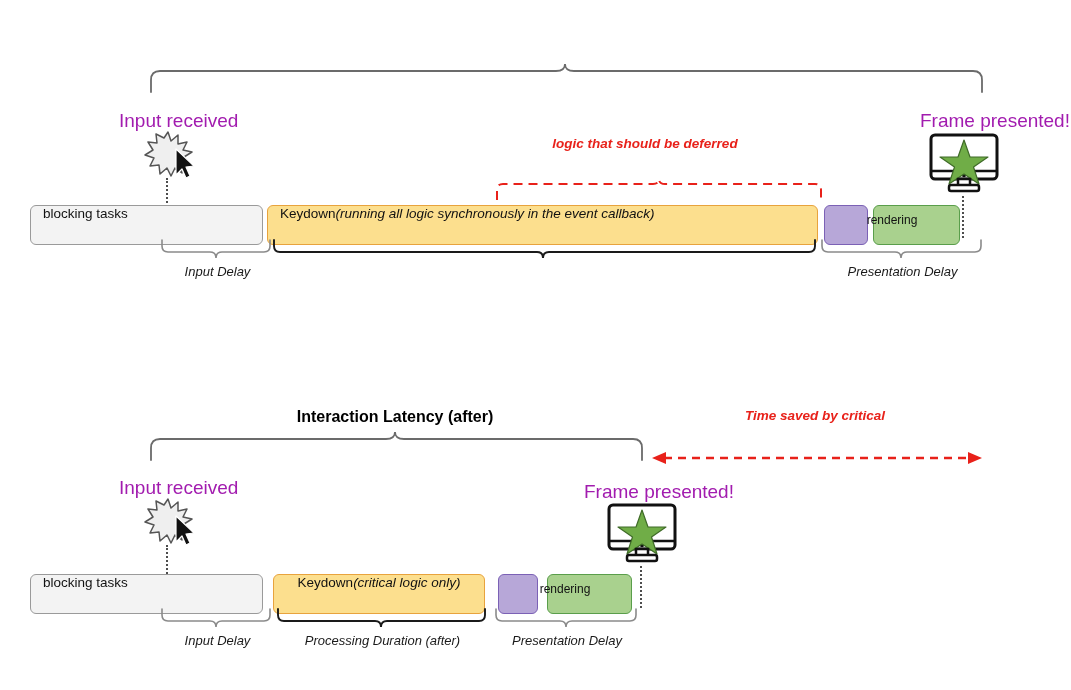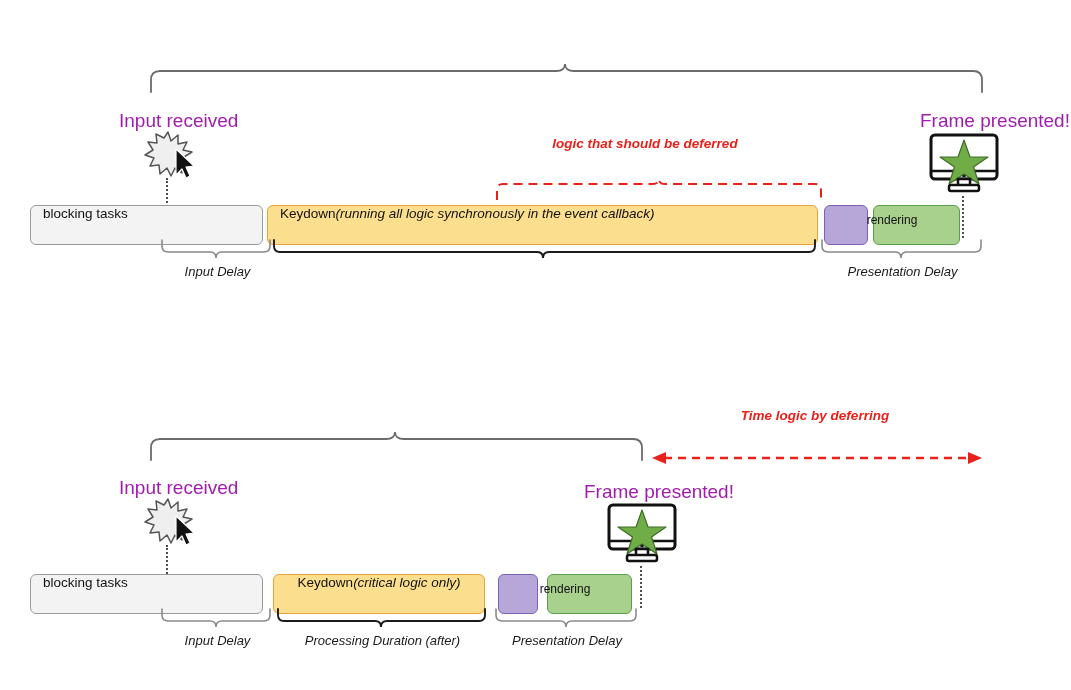--- a/index.html
+++ b/index.html
@@ -174,27 +174,28 @@
 
   <svg class="abs" style="left:272px; top:240px;" width="545" height="20">
     <path d="M2,0 L2,6 Q2,12 8,12 L265,12 Q271,12 271,18 Q271,12 277,12 L537,12 Q543,12 543,6 L543,0" fill="none" stroke="#1a1a1a" stroke-width="1.9" stroke-linecap="round"></path>
   </svg>
 
   <svg class="abs" style="left:820px; top:240px;" width="165" height="20">
     <path d="M2,0 L2,6 Q2,12 8,12 L75,12 Q81,12 81,18 Q81,12 87,12 L155,12 Q161,12 161,6 L161,0" fill="none" stroke="#8a8a8a" stroke-width="1.6" stroke-linecap="round"></path>
   </svg>
   <div class="abs phase-label" style="left:820px; top:264px; width:165px;">Presentation Delay</div>
 
+  <div class="abs diagram-title" style="left:150px; top:408px; width:490px;">Interaction Latency (after)</div>
 
   <svg class="abs" style="left:148px; top:436px;" width="500" height="26">
     <path d="M3,24 L3,12 Q3,3 12,3 L238,3 Q247,3 247,-4 Q247,3 256,3 L485,3 Q494,3 494,12 L494,24" fill="none" stroke="#6b6b6b" stroke-width="1.8" stroke-linecap="round"></path>
   </svg>
 
   <div class="abs red-note" style="left:660px; top:408px; width:310px;">
-    <div>Time logic by deferring</div>
+    <div>Time saved by critical</div>
   </div>
 
   <svg class="abs" style="left:650px; top:447px;" width="335" height="22">
     <line x1="14" y1="11" x2="320" y2="11" stroke="#e8211a" stroke-width="2.6" stroke-dasharray="8,6"></line>
     <polygon points="2,11 16,5 16,17" fill="#e8211a"></polygon>
     <polygon points="332,11 318,5 318,17" fill="#e8211a"></polygon>
   </svg>
 
   <div class="abs endpoint-label" style="left:119px; top:477px;">Input received</div>
 

